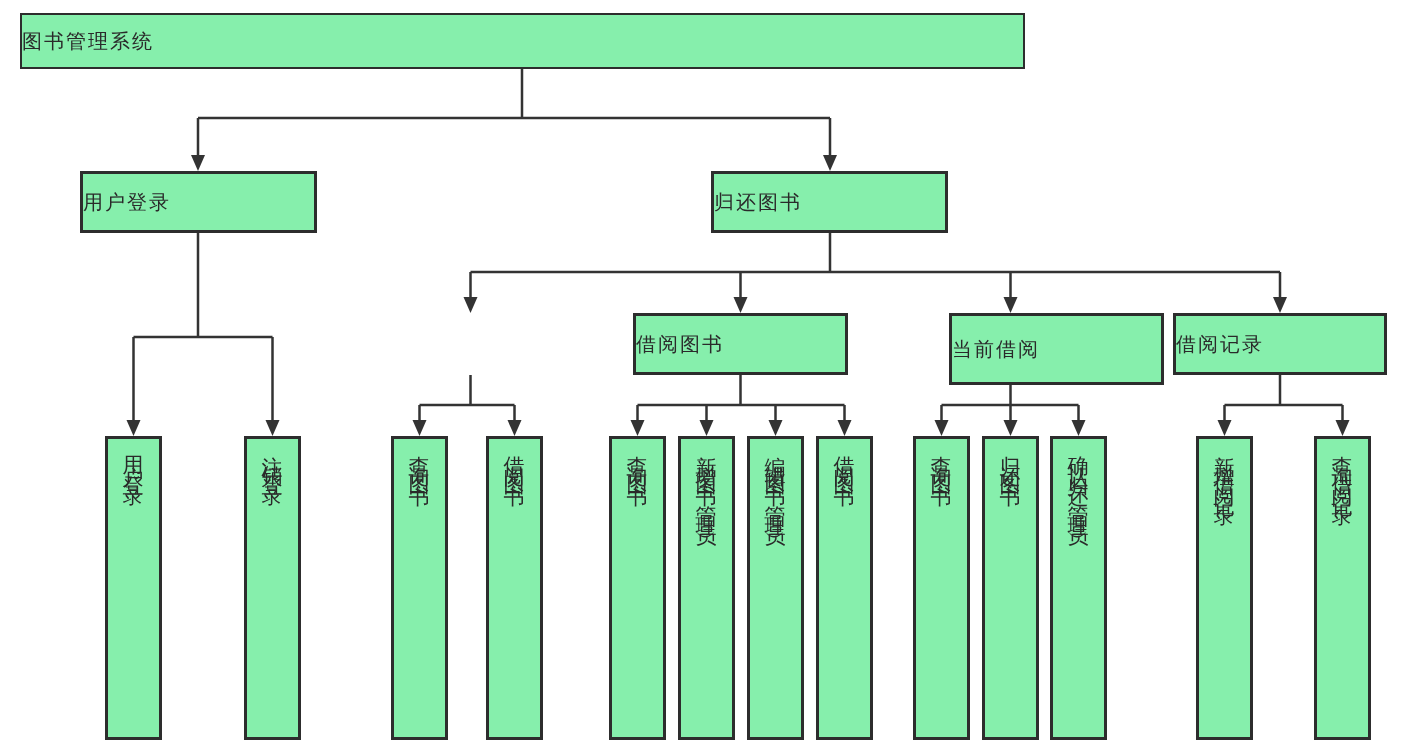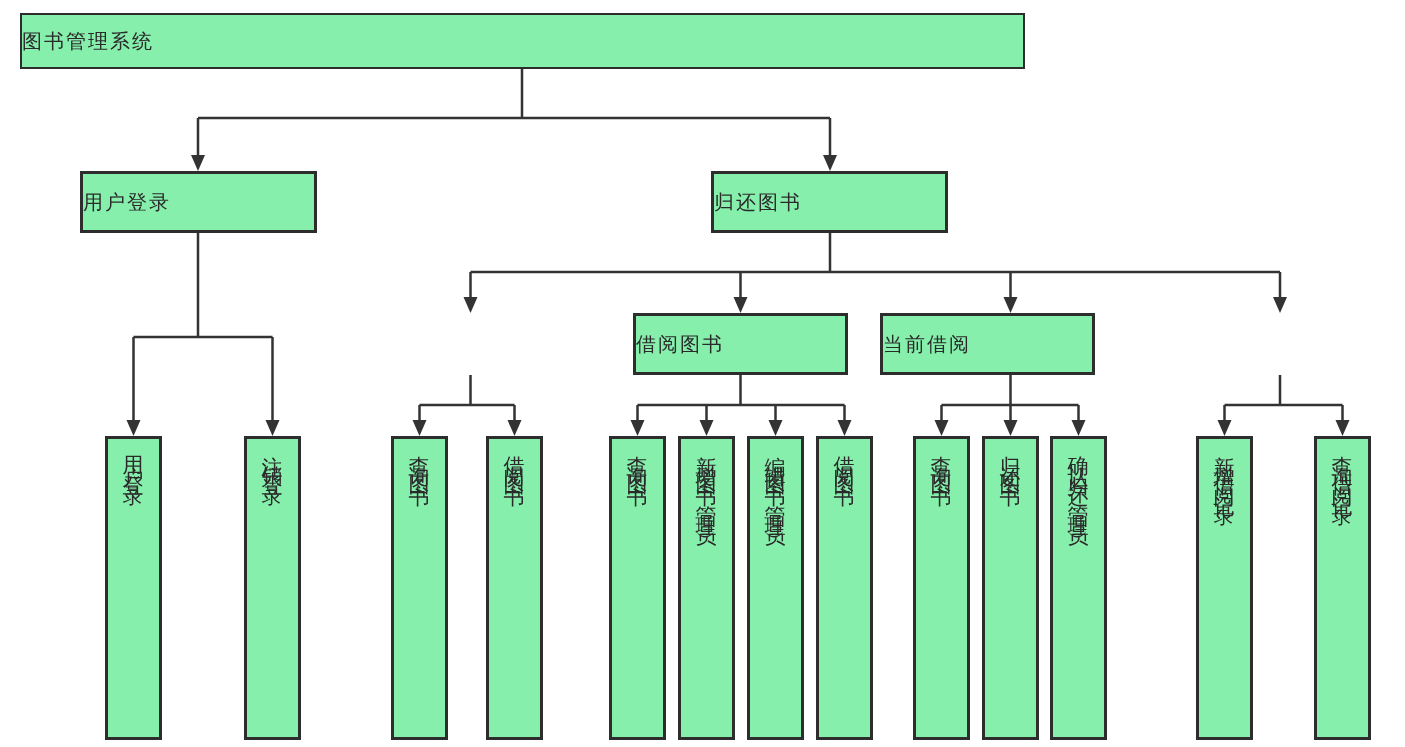--- a/index.html
+++ b/index.html
@@ -41,21 +41,21 @@
     font-size: 21px;
     letter-spacing: 10px;
     line-height: 1;
   }
   
   .p-root        { left: 20px;   top: 13px;  width: 1005px; height: 56px; }
   .p-userlogin   { left: 80px;   top: 171px; width: 237px;  height: 62px; }
   .p-bookmgmt    { left: 711px;  top: 171px; width: 237px;  height: 62px; }
   .p-newbookrec  { left: 363px;  top: 313px; width: 215px;  height: 62px; }
   .p-bookborrow  { left: 633px;  top: 313px; width: 215px;  height: 62px; }
-  .p-curborrow   { left: 880px;  top: 313px; width: 215px;  height: 62px; }
+  .p-curborrow   { left: 949px;  top: 313px; width: 215px;  height: 72px; }
   .p-borrowrec   { left: 1173px; top: 313px; width: 214px;  height: 62px; }
   .p-l1  { left: 105px;  top: 436px; width: 57px; height: 304px; }
   .p-l2  { left: 244px;  top: 436px; width: 57px; height: 304px; }
   .p-l3  { left: 391px;  top: 436px; width: 57px; height: 304px; }
   .p-l4  { left: 486px;  top: 436px; width: 57px; height: 304px; }
   .p-l5  { left: 609px;  top: 436px; width: 57px; height: 304px; }
   .p-l6  { left: 678px;  top: 436px; width: 57px; height: 304px; }
   .p-l7  { left: 747px;  top: 436px; width: 57px; height: 304px; }
   .p-l8  { left: 816px;  top: 436px; width: 57px; height: 304px; }
   .p-l9  { left: 913px;  top: 436px; width: 57px; height: 304px; }
@@ -131,20 +131,23 @@
   <div class="node p-bookmgmt">
     <span>归还图书</span>
   </div>
 
   <div class="node p-bookborrow">
     <span>借阅图书</span>
   </div>
   <div class="node p-curborrow">
     <span>当前借阅</span>
   </div>
+  <div class="node p-borrowrec">
+    <span>借阅记录</span>
+  </div>
 
   <div class="node leaf p-l1">
     <span>用户登录</span>
   </div>
   <div class="node leaf p-l2">
     <span>注销登录</span>
   </div>
   <div class="node leaf p-l3">
     <span>查询图书</span>
   </div>

